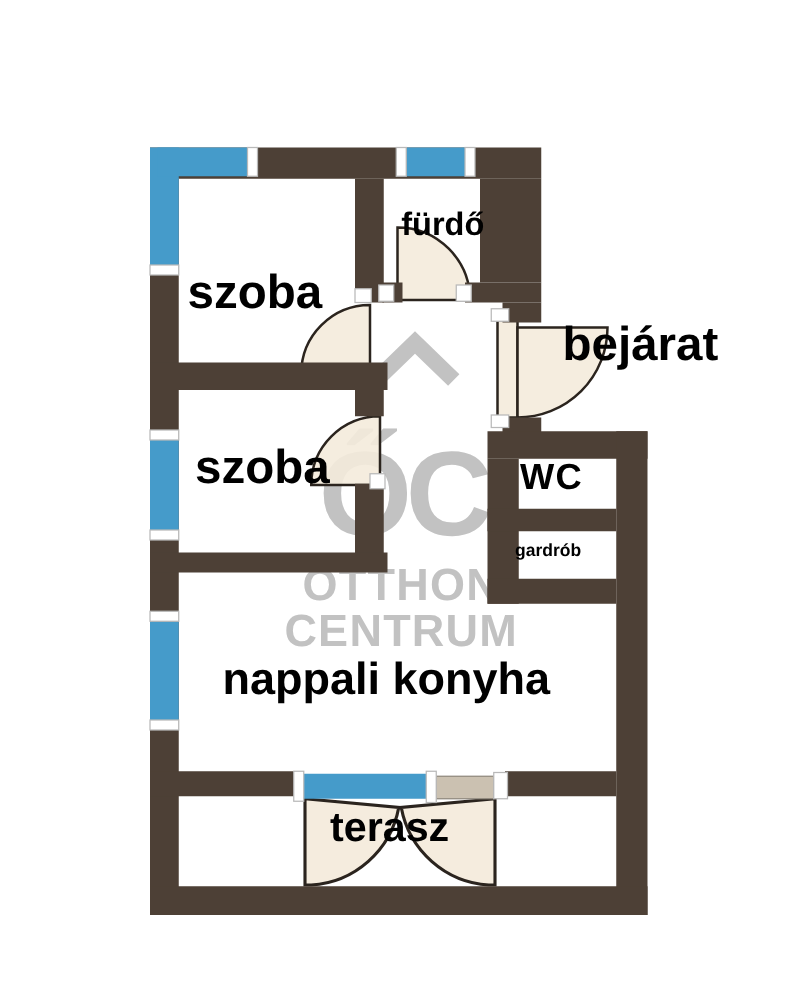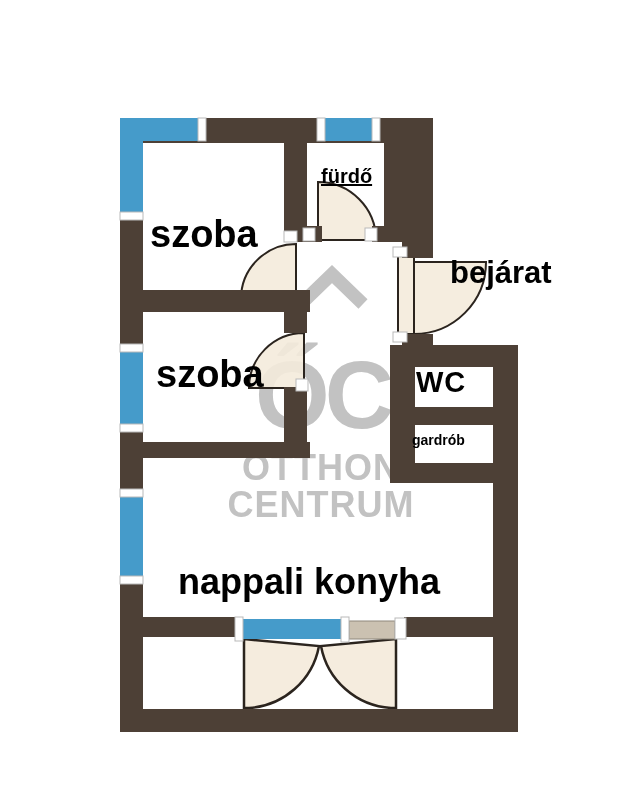--- a/index.html
+++ b/index.html
@@ -19,25 +19,25 @@
   .wm-stroke{fill:none;stroke:var(--watermark,#c1c1c1);stroke-width:13;}
   .wm-text{fill:var(--watermark,#c1c1c1);font-weight:bold;text-anchor:middle;}
   .wm-logo{font-size:96px;letter-spacing:-5px;}
   .wm-line{font-size:36px;letter-spacing:1px;}
   .room-label{
     position:absolute;color:var(--label-text,#000);
     font-weight:bold;white-space:nowrap;line-height:1;
   }
   .lbl-szoba1{left:150px;top:215px;font-size:38px;}
   .lbl-szoba2{left:156px;top:355px;font-size:38px;}
-  .lbl-furdo{left:321px;top:166px;font-size:20px;text-decoration:underline;}
-  .lbl-bejarat{left:450px;top:257px;font-size:31px;}
+  .lbl-furdo{left:321px;top:166px;font-size:26px;}
+  .lbl-bejarat{left:450px;top:257px;font-size:38px;}
   .lbl-wc{left:416px;top:368px;font-size:29px;letter-spacing:1px;text-align:center;}
   .lbl-gardrob{left:412px;top:433px;font-size:14px;}
-  .lbl-nappali{left:178px;top:525px;font-size:36px;margin-top:39px;}
+  .lbl-nappali{left:178px;top:525px;font-size:36px;}
   .lbl-terasz{left:264px;top:645px;font-size:33px;}
 </style>
 </head>
 <body>
 
 <div class="stage">
   <svg width="640" height="800" viewBox="0 0 640 800">
 
     <g>
       <polyline class="wm-stroke" points="301,304 332,274 363,304"></polyline>
@@ -114,13 +114,14 @@
     </g>
   </svg>
 
   <div class="room-label lbl-szoba1">szoba</div>
   <div class="room-label lbl-furdo">fürdő</div>
   <div class="room-label lbl-bejarat">bejárat</div>
   <div class="room-label lbl-szoba2">szoba</div>
   <div class="room-label lbl-wc">WC</div>
   <div class="room-label lbl-gardrob">gardrób</div>
   <div class="room-label lbl-nappali">nappali konyha</div>
+  <div class="room-label lbl-terasz">terasz</div>
 </div>
 
 </body></html>

